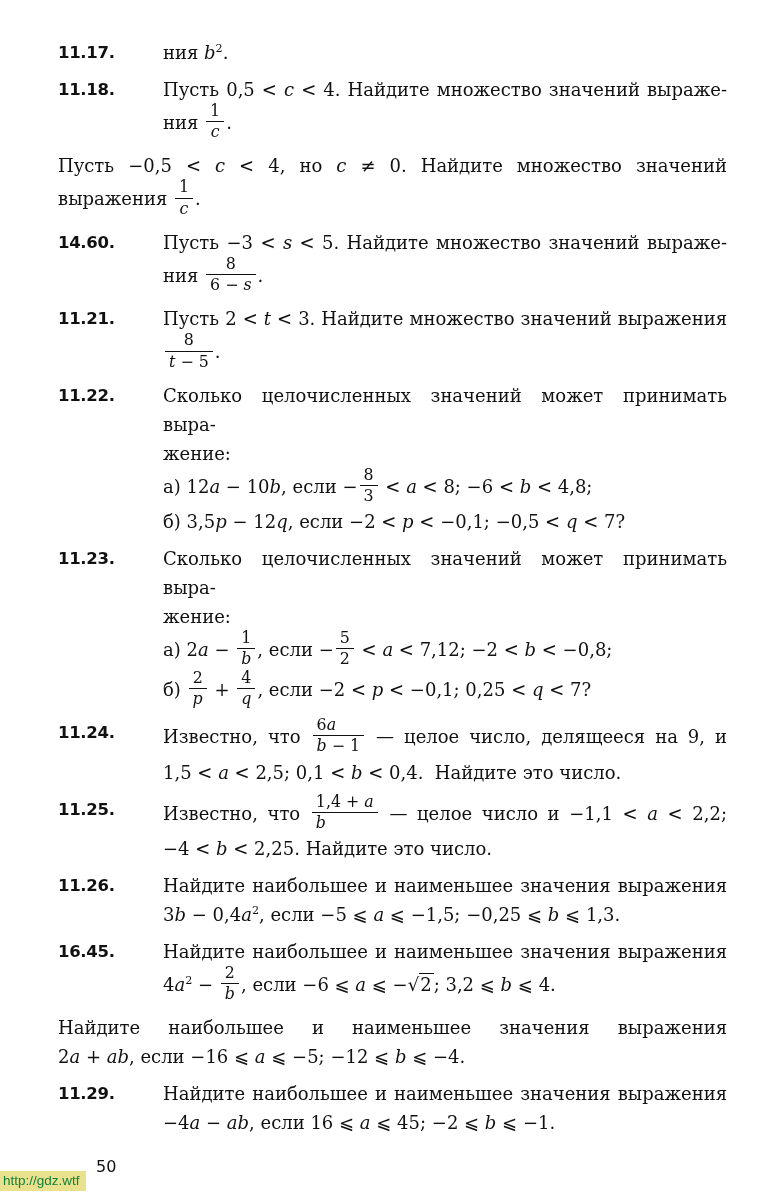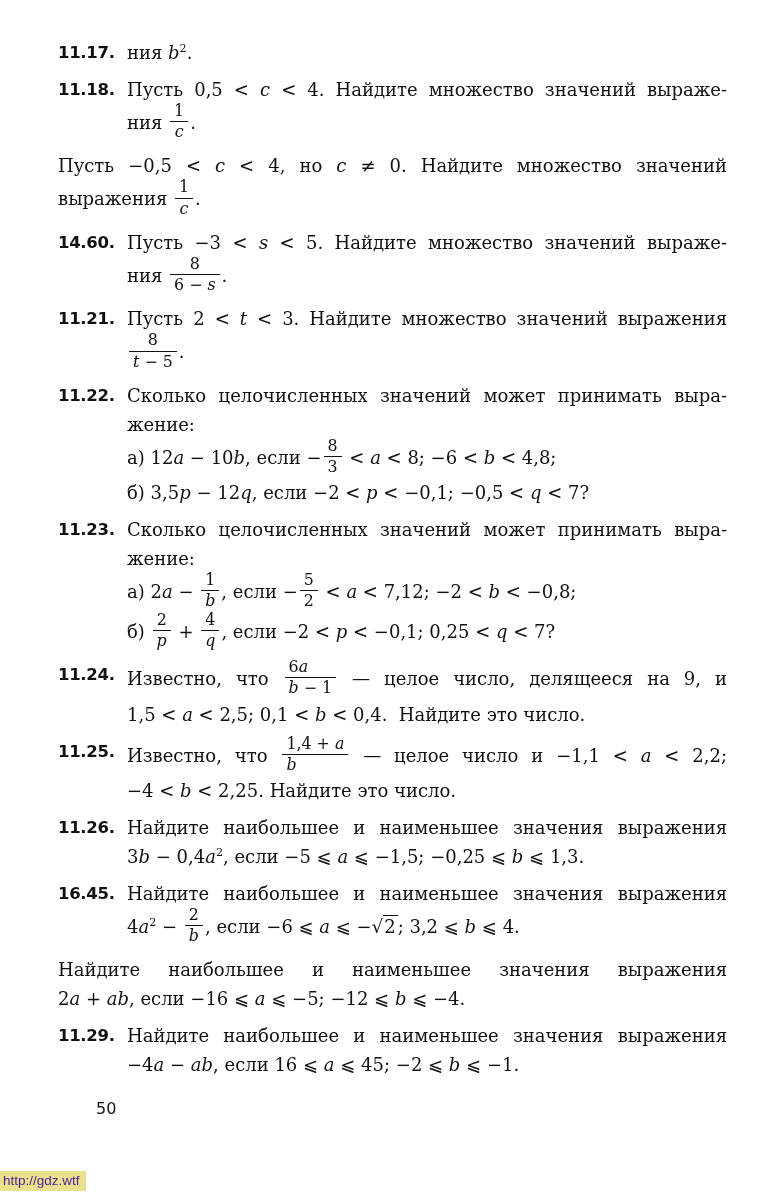--- a/index.html
+++ b/index.html
@@ -3,21 +3,21 @@
 <meta charset="utf-8">
 <style>
   html,body{margin:0;padding:0;}
   body{
     width:783px;height:1193px;background:#ffffff;color:#111;
     font-family:"DejaVu Serif","Liberation Serif",serif;
     font-size:18px;position:relative;overflow:hidden;
   }
   .page{width:783px;height:1193px;position:relative;overflow:hidden;background:#fff;}
   main{padding:38px 56px 0 58px;}
-  .problem{display:flex;margin-bottom:8px;}
+  .problem{display:flex;margin-bottom:8px;gap:36px;}
   .pnum{
     flex:0 0 69px;
     font-family:"DejaVu Sans","Liberation Sans",sans-serif;
     font-weight:700;font-size:16.5px;letter-spacing:-0.3px;
     line-height:29px;white-space:nowrap;
   }
   .pbody{flex:1;min-width:0;}
   .line{line-height:29px;}
   .line.jl{text-align:justify;text-align-last:justify;}
   i.it{font-style:italic;font-family:"DejaVu Serif","Liberation Serif",serif;}
@@ -31,21 +31,21 @@
   .frac>.fd{padding:1px 4px 0;}
   .sq{white-space:nowrap;}
   .sq .rad{border-top:1.6px solid #111;padding:0 2px 0 1px;}
   .pageno{
     margin:20px 0 0 96px;
     font-family:"DejaVu Sans","Liberation Sans",sans-serif;
     font-weight:400;font-size:16px;
   }
   .watermark{
     position:absolute;left:0;bottom:2px;
-    background:#e9e18d;color:#4c1d95;
+    background:#e9e18d;color:#15803d;
     font-family:"Liberation Sans","DejaVu Sans",sans-serif;
     font-size:13.5px;padding:2px 6px 3px 3px;
   }
 </style>
 </head>
 <body>
 
 <div class="page">
   <main id="problems">
       <div class="problem">

